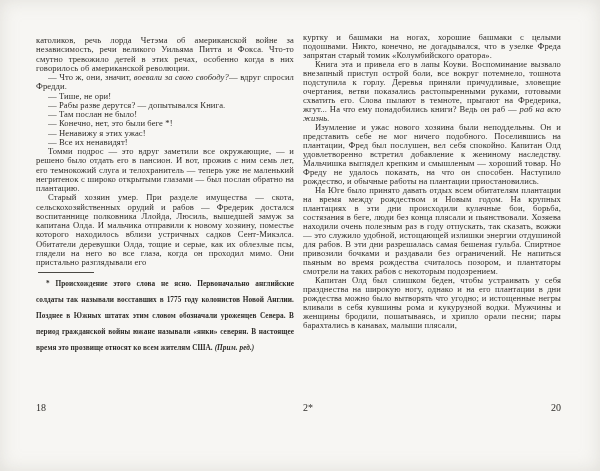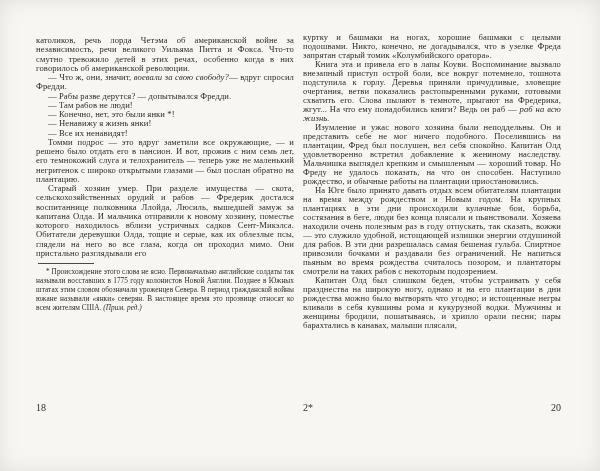--- a/index.html
+++ b/index.html
@@ -38,23 +38,24 @@
     text-indent: 0;
   }
   .footnote-sep {
     width: 56px;
     height: 0;
     border-top: 1px solid #4a4843;
     margin: 5px 0 3px 2px;
   }
   .footnote {
     font-size: 7.3px;
-    line-height: 9px;
+    line-height: 16px;
     text-align: justify;
     letter-spacing: 0.05px;
+    font-weight: bold;
   }
   .footnote .fn-body {
     text-indent: 10px;
     margin: 0;
   }
   .page-footer {
     position: absolute;
     width: 100%;
     font-size: 10px;
   }
@@ -66,24 +67,25 @@
 </style>
 </head>
 <body>
 
 <div id="book-spread">
 
   <div class="page" style="left:36px;">
     <div class="text-block" style="top:36px;">
       <p class="no-indent">католиков, речь лорда Четэма об американской войне за независимость, речи великого Уильяма Питта и Фокса. Что-то смутно тревожило детей в этих речах, особенно когда в них говорилось об американской революции.</p>
       <p><span>— Что ж, они, значит, </span><i>воевали за свою свободу?</i><span>— вдруг спросил Фредди.</span></p>
-      <p>— Рабы разве дерутся? — допытывался Фредди.</p>
-      <p>— Там рабов не люди!</p>
-      <p>— Конечно, нет, это были янки *!</p>
-      <p>— Ненавижу я жизнь янки!</p>
+      <p>— Тише, не ори!</p>
+      <p>— Рабы разве дерутся? — допытывался Книга.</p>
+      <p>— Там послан не было!</p>
+      <p>— Конечно, нет, это были беге *!</p>
+      <p>— Ненавижу я этих ужас!</p>
       <p>— Все их ненавидят!</p>
       <p>Томми подрос — это вдруг заметили все окружающие, — и решено было отдать его в пансион. И вот, прожив с ним семь лет, его темнокожий слуга и телохранитель — теперь уже не маленький негритенок с широко открытыми глазами — был послан обратно на плантацию.</p>
       <p>Старый хозяин умер. При разделе имущества — скота, сельскохозяйственных орудий и рабов — Фредерик достался воспитаннице полковника Ллойда, Люсиль, вышедшей замуж за капитана Олда. И мальчика отправили к новому хозяину, поместье которого находилось вблизи устричных садков Сент-Микэлса. Обитатели деревушки Олда, тощие и серые, как их облезлые псы, глядели на него во все глаза, когда он проходил мимо. Они пристально разглядывали его</p>
 
       <div class="footnote-sep"></div>
       <div class="footnote">
         <p class="fn-body"><span>* Происхождение этого слова не ясно. Первоначально английские солдаты так называли восставших в 1775 году колонистов Новой Англии. Позднее в Южных штатах этим словом обозначали уроженцев Севера. В период гражданской войны южане называли «янки» северян. В настоящее время это прозвище относят ко всем жителям США. </span><i>(Прим. ред.)</i></p>
       </div>
     </div>
     <div class="page-footer" style="top:402px;">

